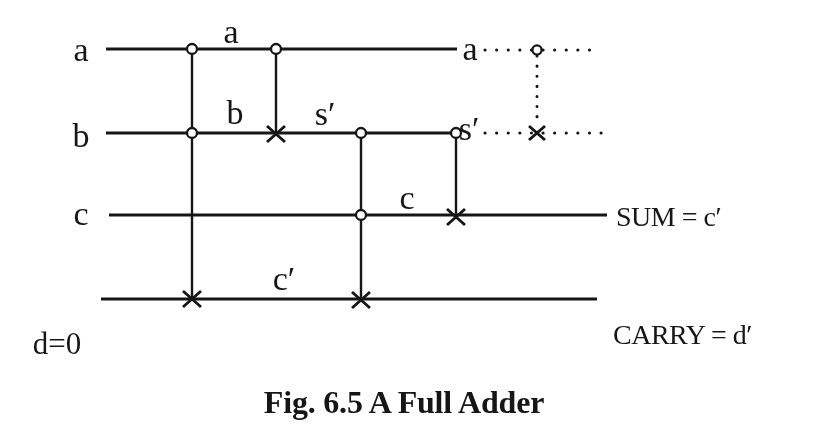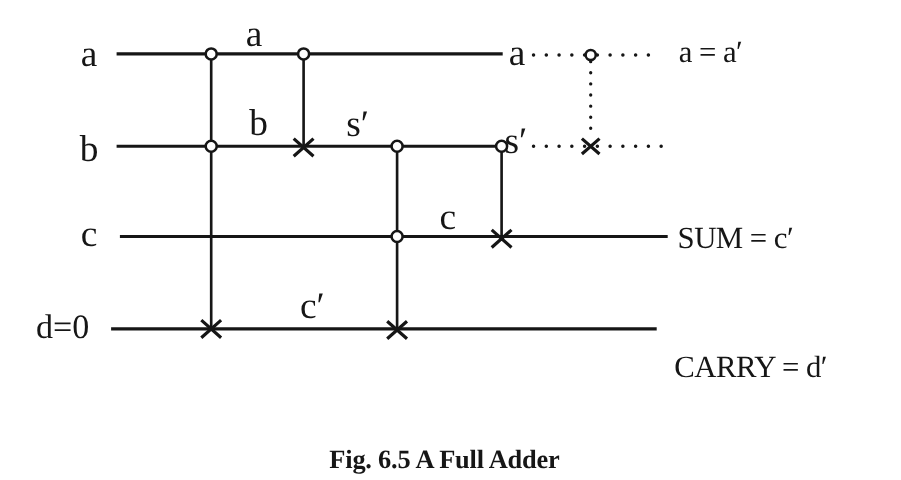--- a/index.html
+++ b/index.html
@@ -18,32 +18,31 @@
   .lbl {
     position: absolute;
     transform: translate(-50%, -50%);
     font-family: "Liberation Serif", serif;
     color: var(--ink);
     line-height: 1;
     white-space: nowrap;
   }
   .eq { transform: translate(0, -50%); }
   .fs-xl { font-size: 34px; }
-  .fs-l  { font-size: 31px; }
+  .fs-l  { font-size: 31px; margin-top: 46px; }
   .fs-m  { font-size: 28px; letter-spacing: -0.5px; }
   .caption {
     position: absolute;
     left: 404px;
     top: 402px;
     transform: translate(-50%, -50%);
-    font-size: 24px;
+    font-size: 32px;
     font-weight: bold;
     letter-spacing: -0.2px;
     white-space: nowrap;
-    margin-top: 17px;
   }
   
   #lbl-in-a  { left: 81px;  top: 50px;  }
   #lbl-in-b  { left: 81px;  top: 136px; }
   #lbl-in-c  { left: 81px;  top: 214px; }
   #lbl-in-d  { left: 57px;  top: 297px; }
   #lbl-seg-a { left: 231px; top: 32px;  }
   #lbl-seg-b { left: 235px; top: 113px; }
   #lbl-seg-s { left: 325px; top: 114px; }
   #lbl-seg-c { left: 407px; top: 198px; }
@@ -101,18 +100,17 @@
   <span id="lbl-in-d" class="lbl fs-l">d=0</span>
 
   <span id="lbl-seg-a" class="lbl fs-xl">a</span>
   <span id="lbl-seg-b" class="lbl fs-xl">b</span>
   <span id="lbl-seg-s" class="lbl fs-xl">s′</span>
   <span id="lbl-seg-c" class="lbl fs-xl">c</span>
   <span id="lbl-seg-cp" class="lbl fs-xl">c′</span>
   <span id="lbl-end-a" class="lbl fs-xl">a</span>
   <span id="lbl-end-s" class="lbl fs-xl">s′</span>
 
-  <span id="lbl-out-a" class="lbl eq fs-m">a = a′</span>
   <span id="lbl-out-c" class="lbl eq fs-m">SUM = c′</span>
   <span id="lbl-out-d" class="lbl eq fs-m">CARRY = d′</span>
 
   <div class="caption">Fig. 6.5 A Full Adder</div>
 </div>
 
 </body></html>

